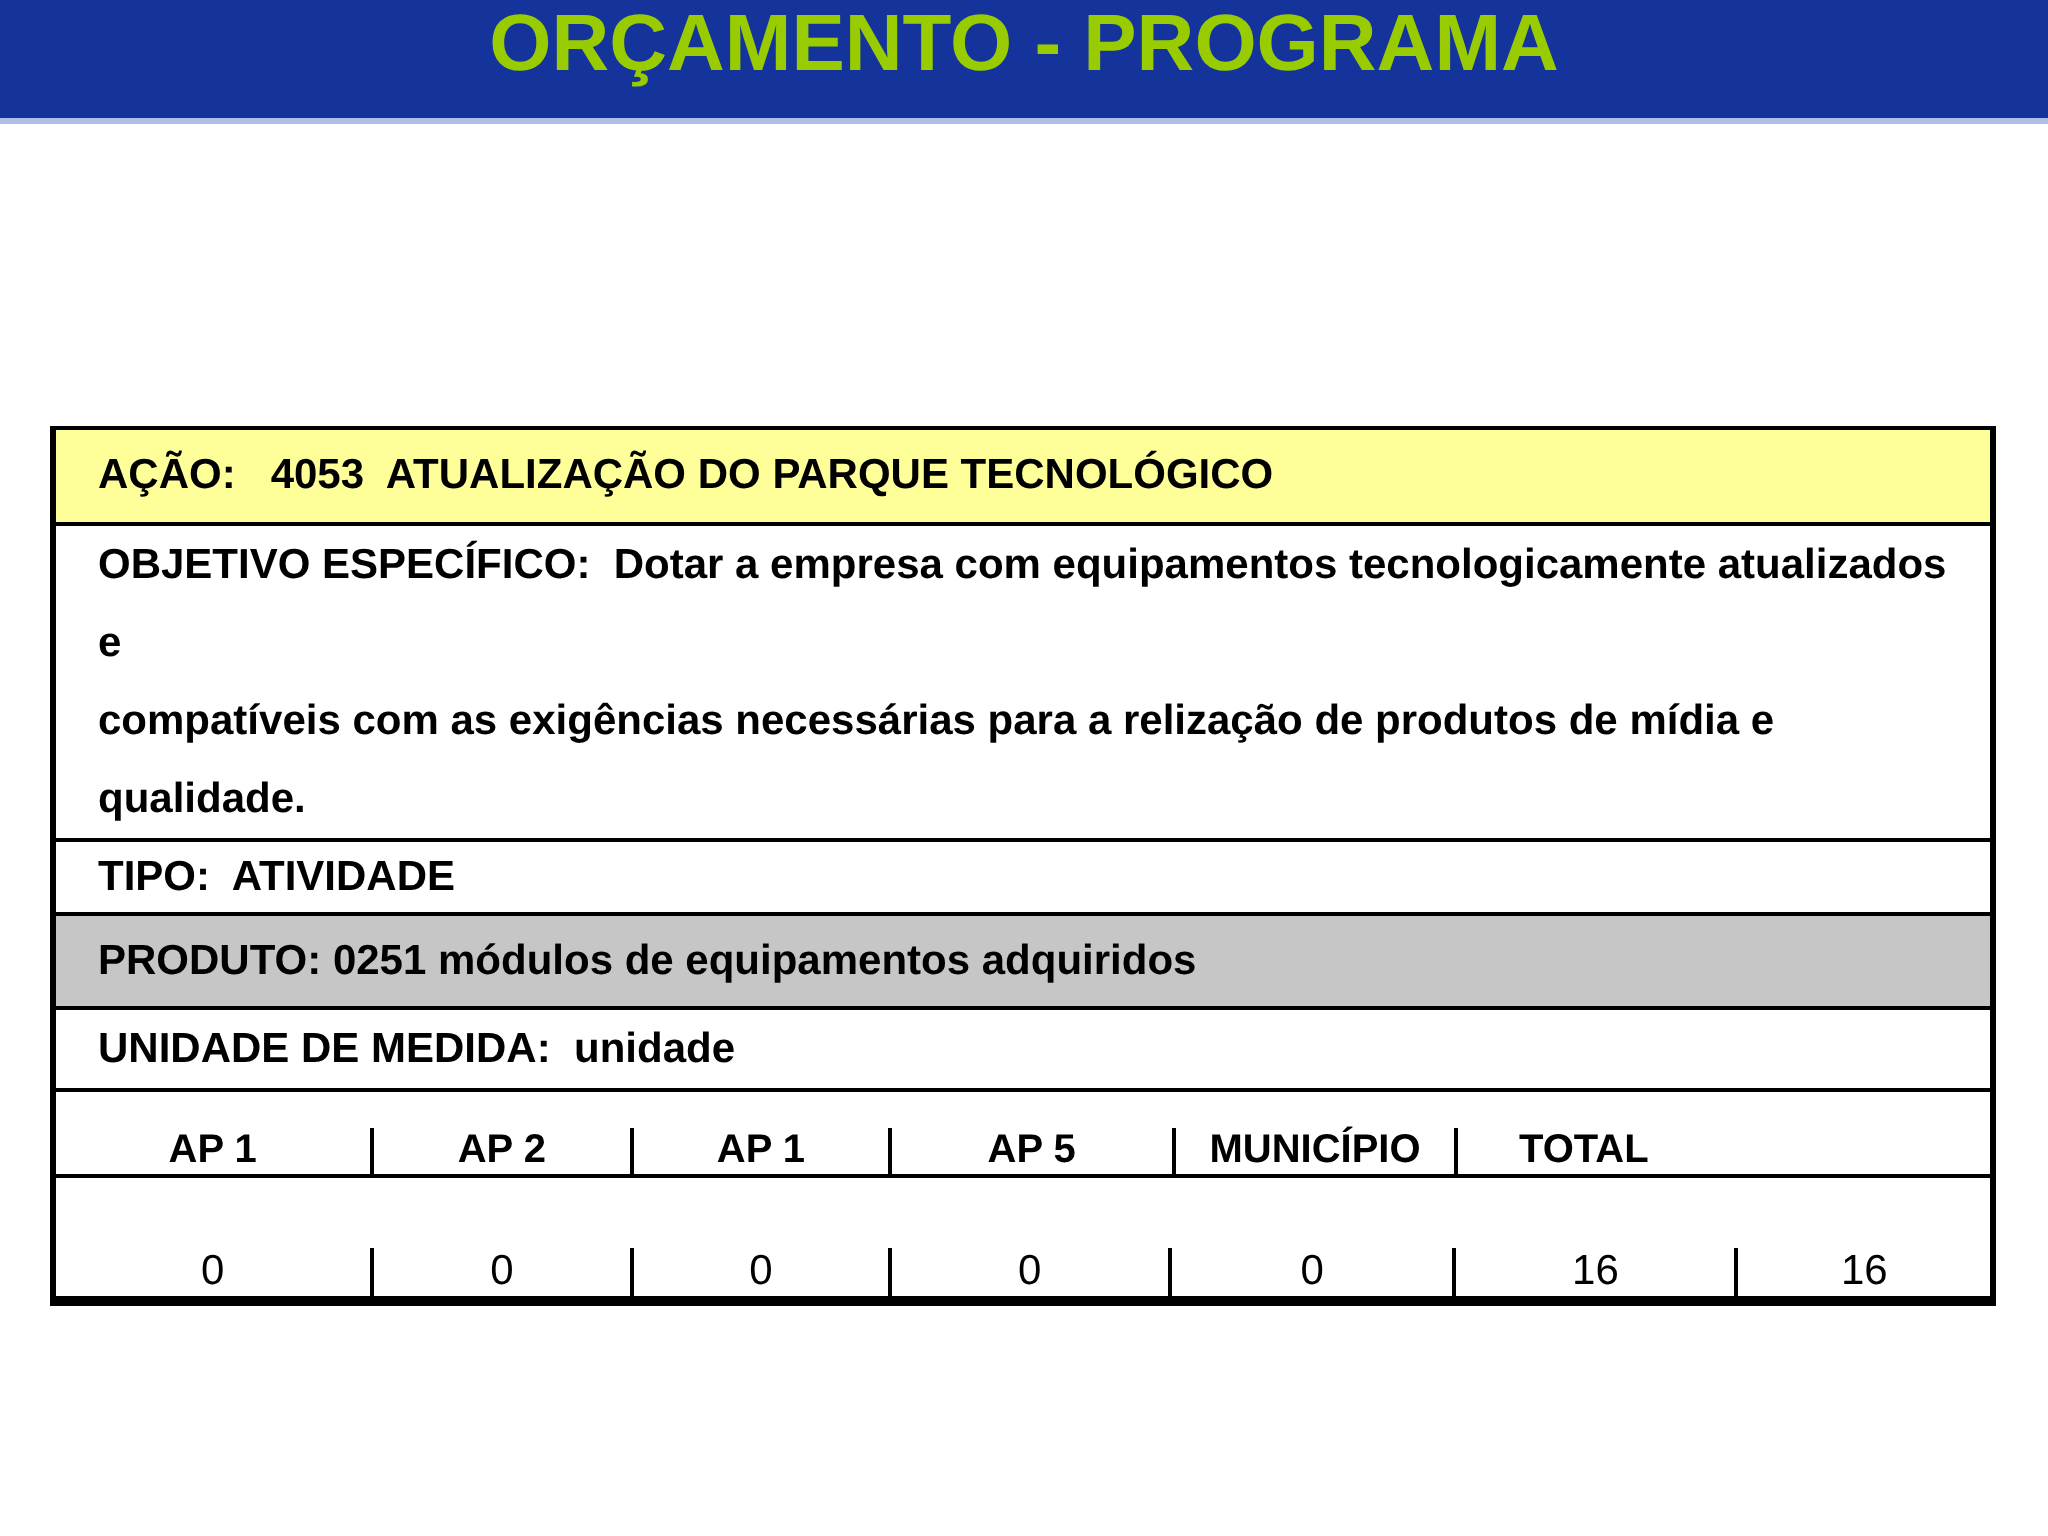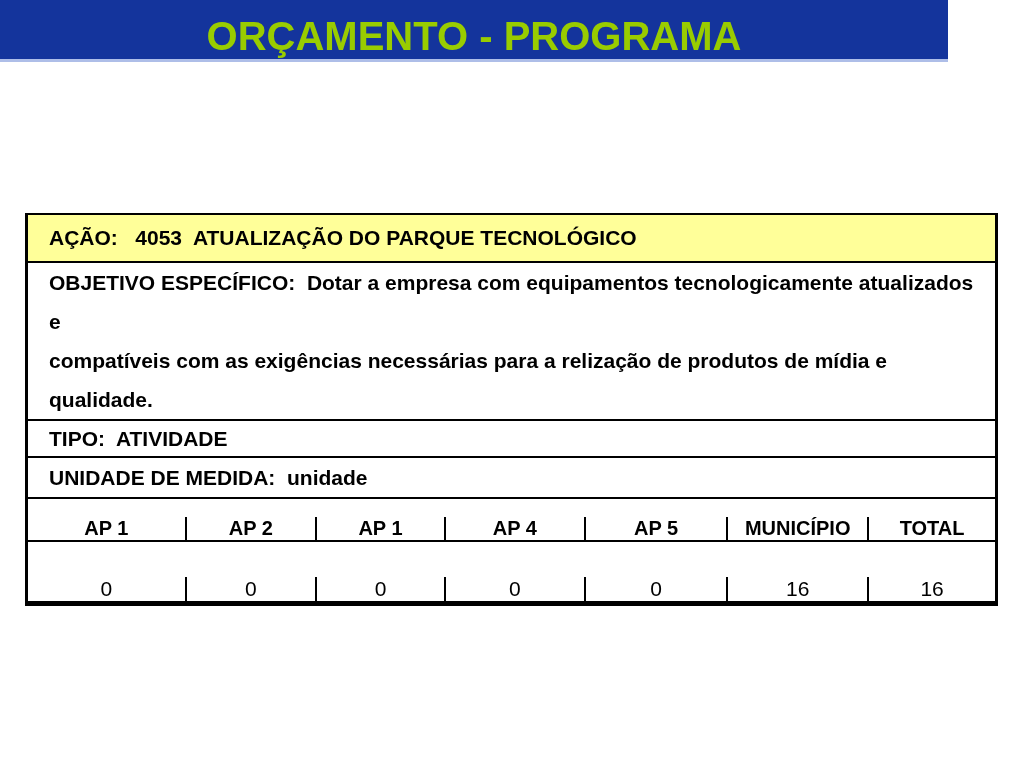--- a/index.html
+++ b/index.html
@@ -14,24 +14,24 @@
   html, body {
     width: 1024px; height: 768px;
     background: #FFFFFF;
     font-family: "Liberation Sans", "DejaVu Sans", sans-serif;
     overflow: hidden;
   }
   .slide { position: relative; width: 1024px; height: 768px; background: #FFFFFF; }
 
   .title-bar {
     position: absolute; left: 0; top: 0;
-    width: 948px; height: 62px;
+    width: 1024px; height: 62px;
     background: var(--header-bg);
     border-bottom: 3px solid var(--header-underline);
-    display: flex; align-items: flex-end; justify-content: center;
+    display: flex; align-items: flex-start; justify-content: center;
   }
   .title-text {
     color: var(--title-green);
     font-size: 40px;
     font-weight: bold;
     letter-spacing: 0px;
     white-space: pre;
   }
 
   .program-table {
@@ -91,28 +91,28 @@
 
   <div class="program-table">
 
     <div class="info-row r-acao">AÇÃO:   4053  ATUALIZAÇÃO DO PARQUE TECNOLÓGICO</div>
 
     <div class="info-row r-objetivo">OBJETIVO ESPECÍFICO:  Dotar a empresa com equipamentos tecnologicamente atualizados e
 compatíveis com as exigências necessárias para a relização de produtos de mídia e qualidade.</div>
 
     <div class="info-row r-tipo">TIPO:  ATIVIDADE</div>
 
+    <div class="info-row r-produto">PRODUTO: 0251 módulos de equipamentos adquiridos</div>
 
     <div class="info-row r-unidade">UNIDADE DE MEDIDA:  unidade</div>
 
     <div class="grid-row cols-row">
       <div class="cell c0">AP 1</div>
       <div class="cell c1">AP 2</div>
       <div class="cell c2">AP 1</div>
-      <div class="cell c3">AP 4</div>
       <div class="cell c4">AP 5</div>
       <div class="cell c5">MUNICÍPIO</div>
       <div class="cell c6">TOTAL</div>
     </div>
 
     <div class="grid-row vals-row">
       <div class="cell c0">0</div>
       <div class="cell c1">0</div>
       <div class="cell c2">0</div>
       <div class="cell c3">0</div>

